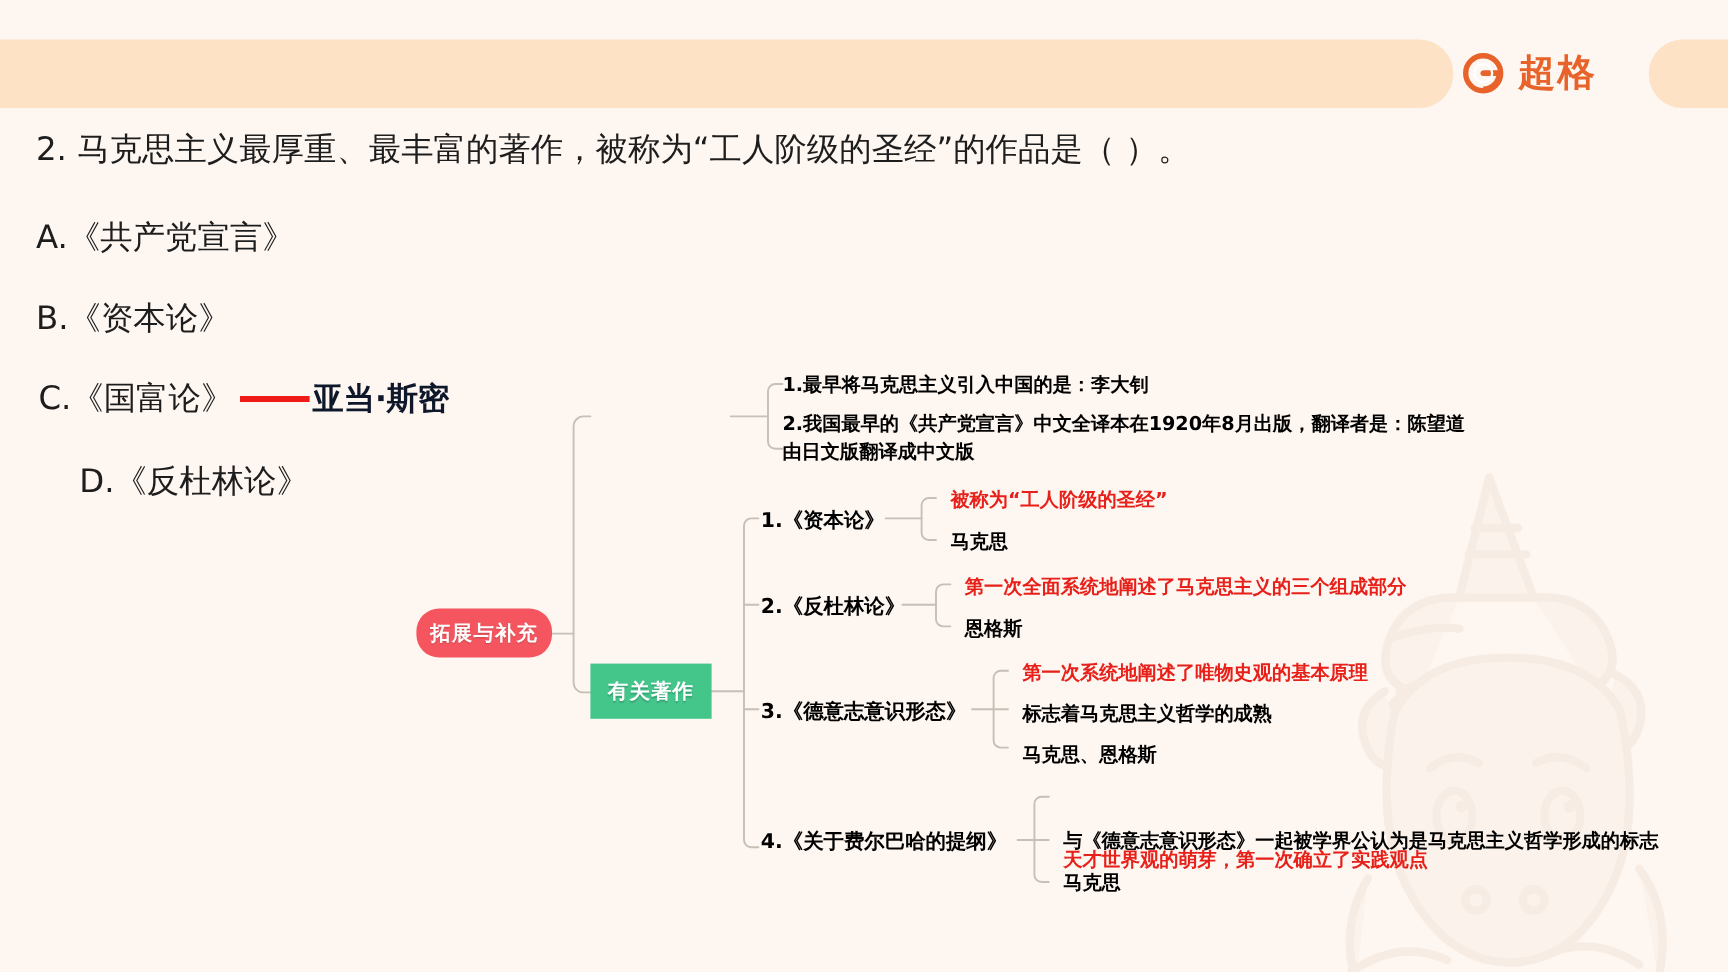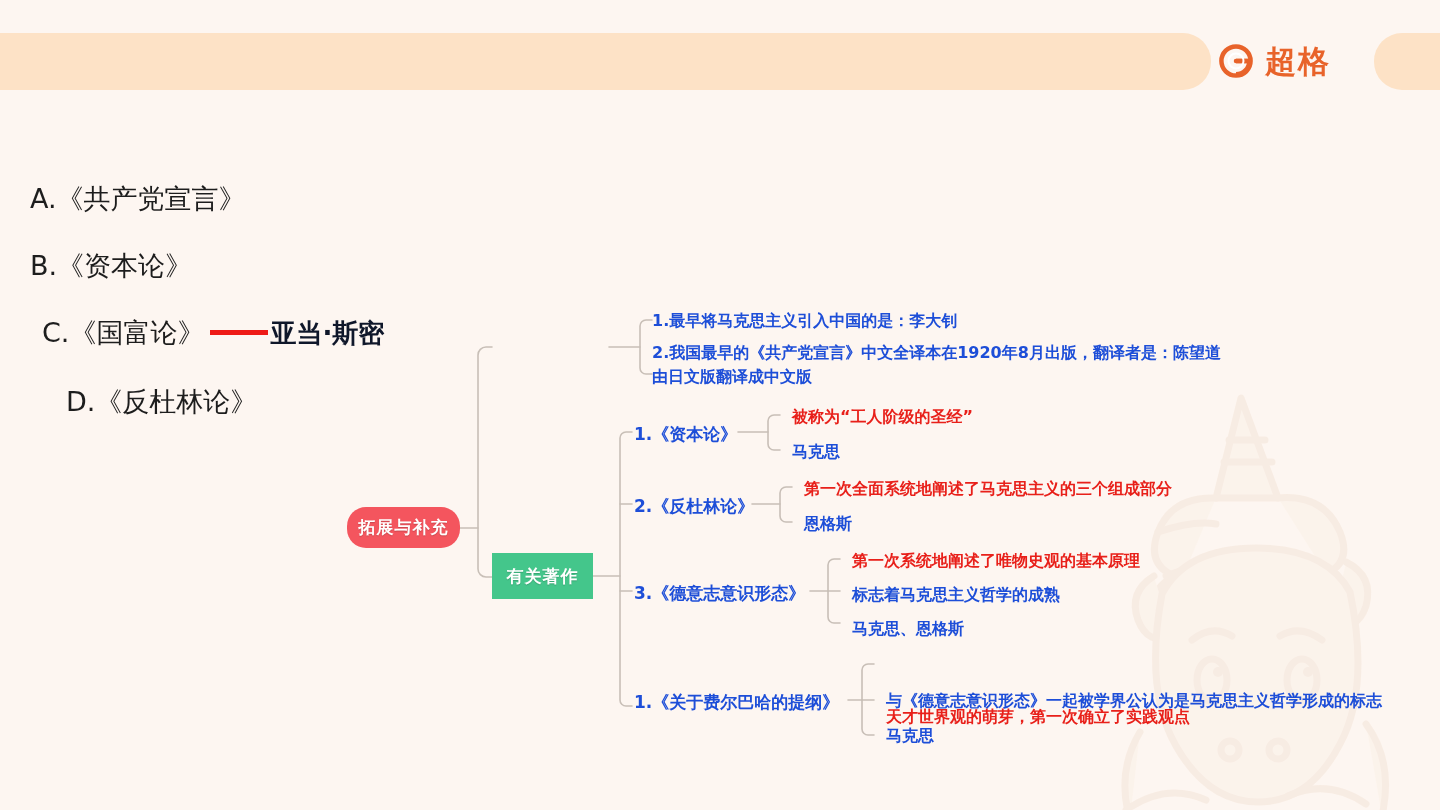--- a/index.html
+++ b/index.html
@@ -47,21 +47,21 @@
     font-family:"DejaVu Sans","Liberation Sans",sans-serif;
     white-space:nowrap;
   }
   .opt{
     font-size:27px;color:#1d1d1d;line-height:1;
     font-family:"DejaVu Sans","Liberation Sans",sans-serif;
     white-space:nowrap;display:flex;align-items:center;
   }
   .o-a{position:absolute;left:30px;top:185px;}
   .o-b{position:absolute;left:30px;top:252px;}
-  .o-c{position:absolute;left:42px;top:319px;text-align:right;}
+  .o-c{position:absolute;left:32px;top:319px;text-align:right;}
   .o-d{position:absolute;left:30px;top:388px;margin-left:36px;}
   .note-red{
     color:#0f172a;font-weight:bold;font-size:26px;margin-left:6px;
     display:flex;align-items:center;
     font-family:"DejaVu Sans","Liberation Sans",sans-serif;
   }
   .dash{
     display:inline-block;width:58px;height:5px;background:#EE1B17;
     margin-right:2px;
   }
@@ -85,21 +85,21 @@
     background:#44C68B;font-size:17px;
   }
   .node-g2{
     left:492px;top:553px;width:101px;height:46px;
     background:#44C68B;font-size:17px;
   }
 
   .leaf{
     position:absolute;white-space:nowrap;
     font-family:"DejaVu Sans","Liberation Sans",sans-serif;
-    font-weight:bold;color:#1d4ed8;font-size:16px;line-height:1.35;
+    font-weight:bold;color:#000000;font-size:16px;line-height:1.35;
   }
   .leaf.red{color:#E8201A;}
   .leaf.lvl2{font-size:17px;}
 </style>
 </head>
 <body>
 
 <div class="stage">
 
   <div class="hdr-band"></div>
@@ -139,20 +139,23 @@
 
       <circle cx="164" cy="370" r="9" fill="#FBF1E7"></circle>
       <circle cx="212" cy="370" r="9" fill="#FBF1E7"></circle>
 
       <path d="M74 352 q-24 40 -10 88" fill="#FBF1E7"></path>
       <path d="M300 344 q28 38 16 92" fill="#FBF1E7"></path>
       <path d="M60 430 q40 -28 80 -10 M300 424 q-38 -26 -78 -8"></path>
     </g>
   </svg>
 
+  <div class="qblock">
+    <div class="qline">2. 马克思主义最厚重、最丰富的著作，被称为“工人阶级的圣经”的作品是（ ）。</div>
+  </div>
 
   <div class="opt o-a">
     <span>A.《共产党宣言》</span>
   </div>
 
   <div class="opt o-b">
     <span>B.《资本论》</span>
   </div>
 
   <div class="opt o-c">
@@ -219,19 +222,19 @@
 
     <div class="leaf lvl2" style="left:634px;top:495px;">2.《反杜林论》</div>
     <div class="leaf red" style="left:804px;top:478px;">第一次全面系统地阐述了马克思主义的三个组成部分</div>
     <div class="leaf" style="left:804px;top:513px;">恩格斯</div>
 
     <div class="leaf lvl2" style="left:634px;top:582px;">3.《德意志意识形态》</div>
     <div class="leaf red" style="left:852px;top:550px;">第一次系统地阐述了唯物史观的基本原理</div>
     <div class="leaf" style="left:852px;top:584px;">标志着马克思主义哲学的成熟</div>
     <div class="leaf" style="left:852px;top:618px;">马克思、恩格斯</div>
 
-    <div class="leaf lvl2" style="left:634px;top:691px;">1.《关于费尔巴哈的提纲》</div>
+    <div class="leaf lvl2" style="left:634px;top:691px;">4.《关于费尔巴哈的提纲》</div>
     <div class="leaf red" style="left:886px;top:678px;margin-top:28px;">天才世界观的萌芽，第一次确立了实践观点</div>
     <div class="leaf" style="left:886px;top:690px;">与《德意志意识形态》一起被学界公认为是马克思主义哲学形成的标志</div>
     <div class="leaf" style="left:886px;top:725px;">马克思</div>
 
   </div>
 </div>
 
 </body></html>

